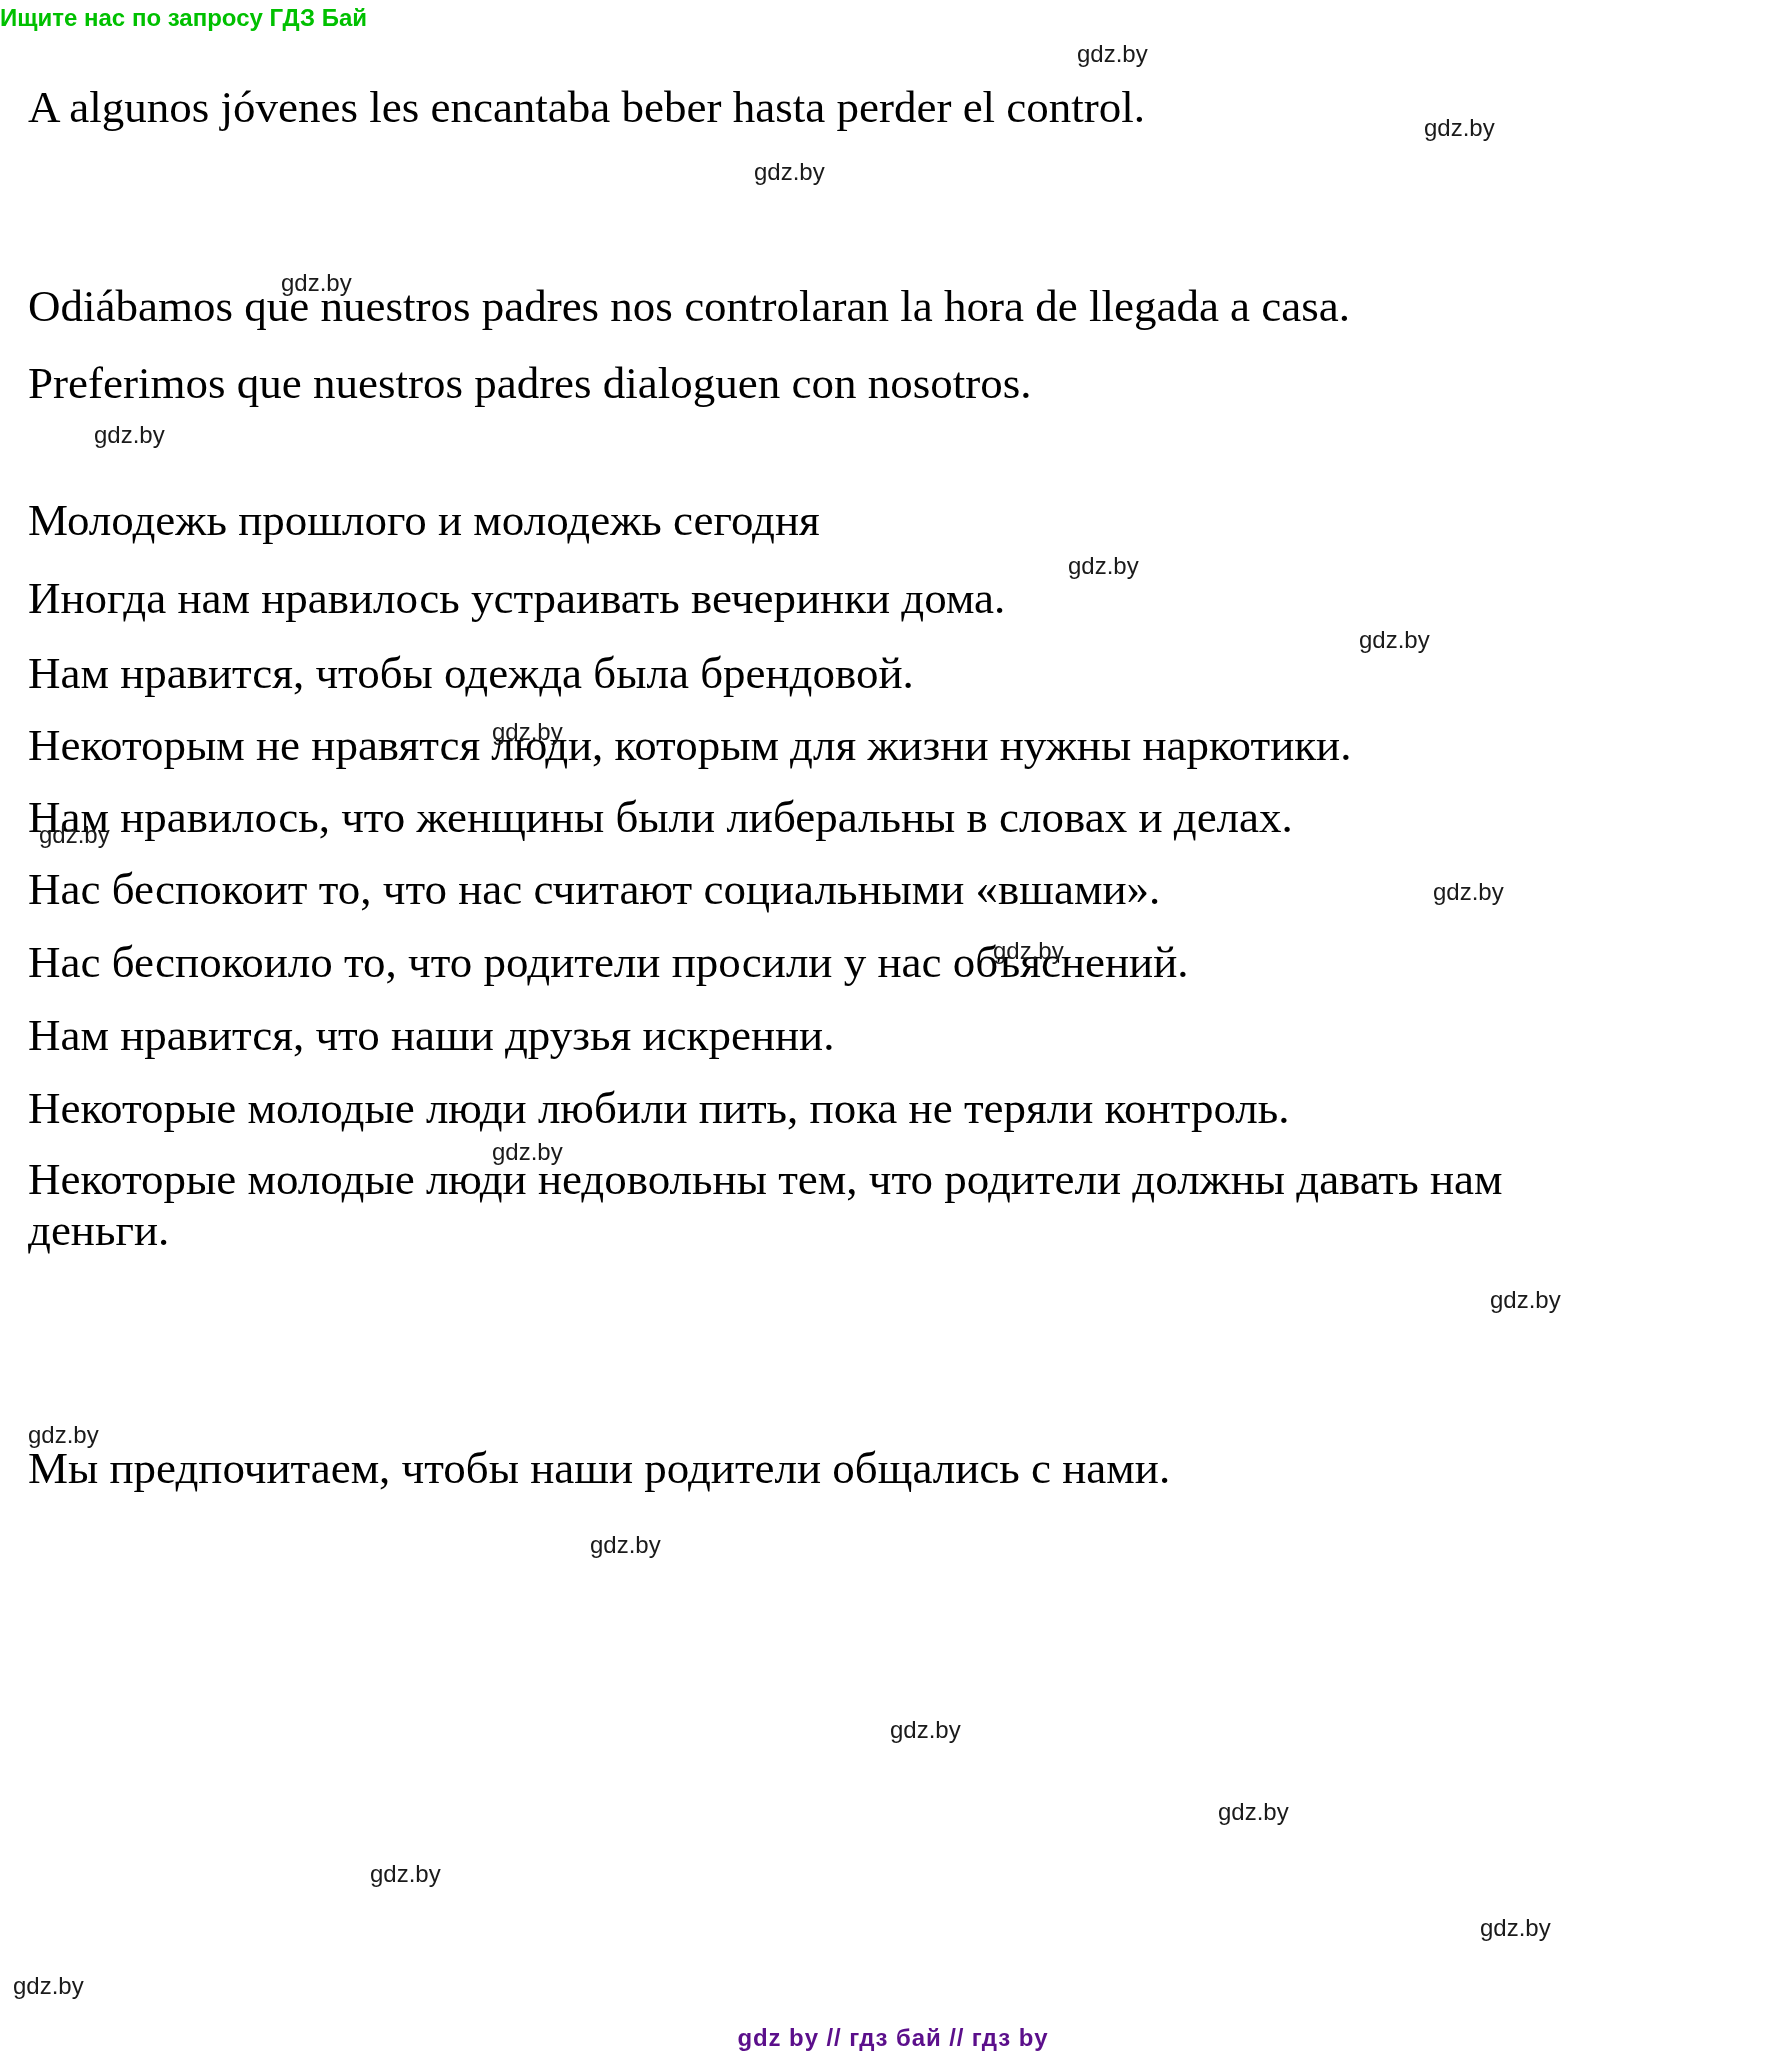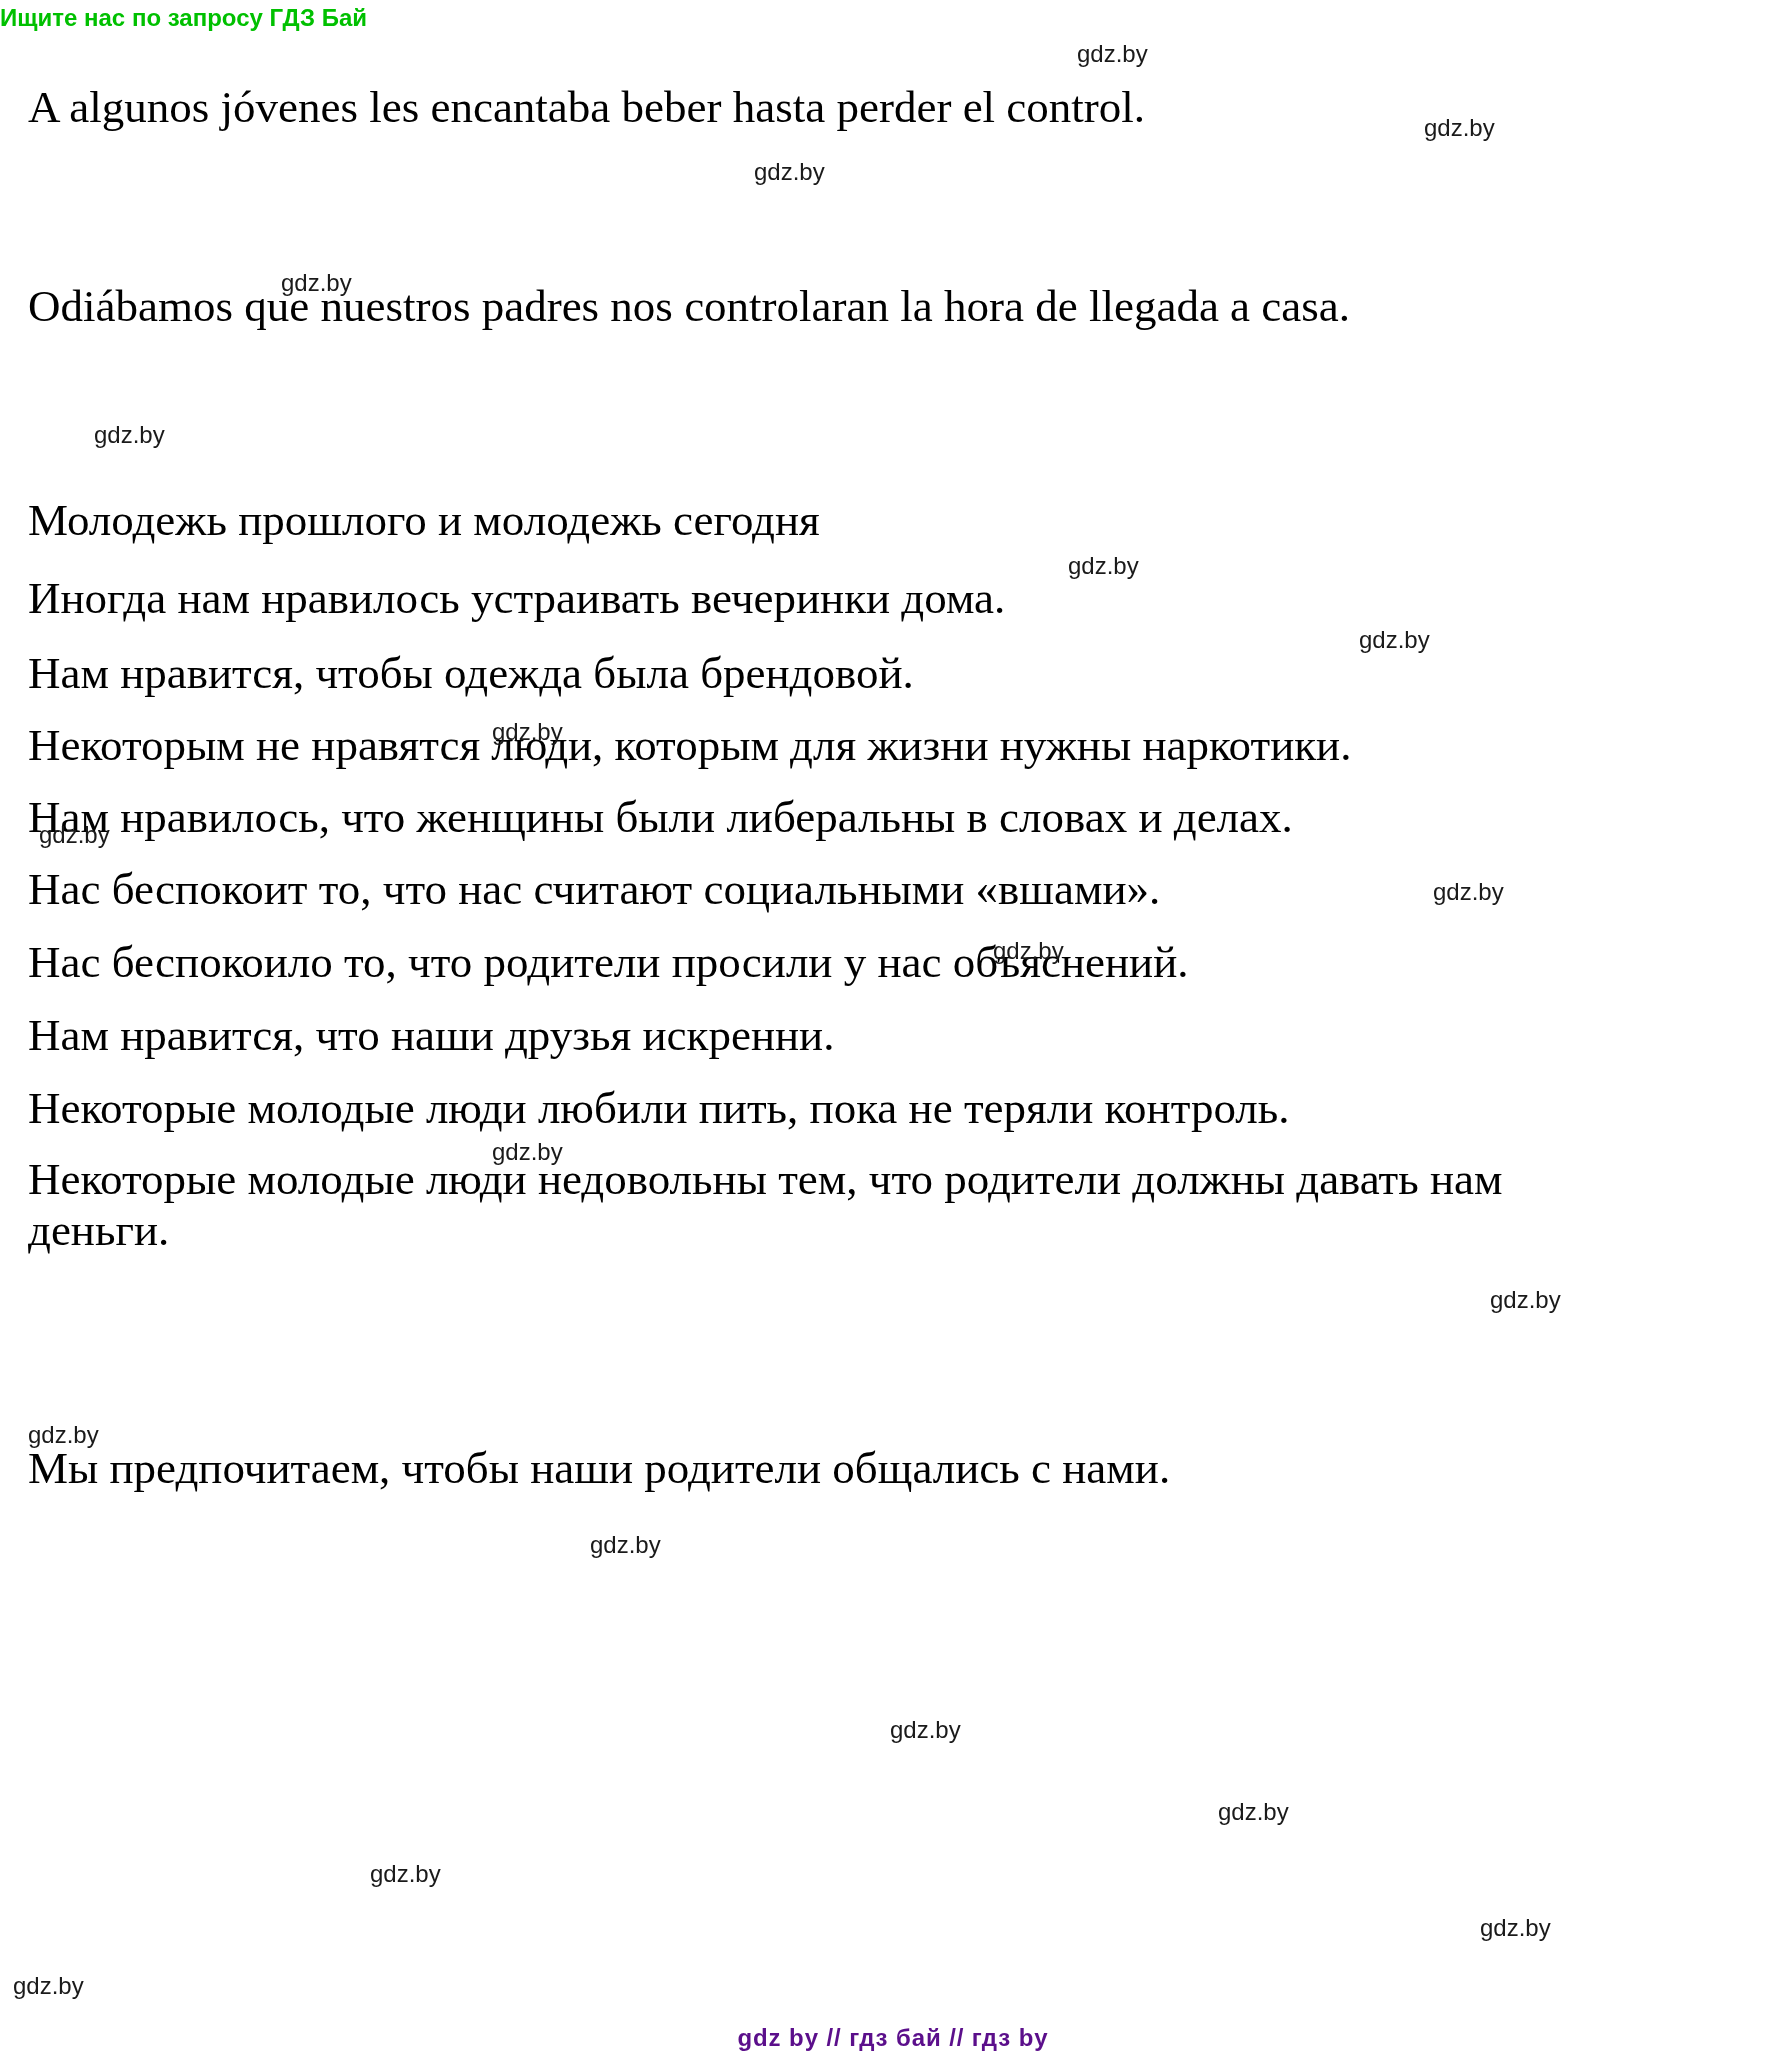--- a/index.html
+++ b/index.html
@@ -78,20 +78,21 @@
 
 <div id="page">
 
   <div class="promo-banner">Ищите нас по запросу ГДЗ Бай</div>
 
   <div class="line" style="top:82px;">A algunos jóvenes les encantaba beber hasta perder el control.</div>
 
 
   <div class="line" style="top:281px;">Odiábamos que nuestros padres nos controlaran la hora de llegada a casa.</div>
 
+  <div class="line" style="top:358px;">Preferimos que nuestros padres dialoguen con nosotros.</div>
 
   <div class="line" style="top:495px;">Молодежь прошлого и молодежь сегодня</div>
 
   <div class="line" style="top:573px;">Иногда нам нравилось устраивать вечеринки дома.</div>
 
   <div class="line" style="top:648px;">Нам нравится, чтобы одежда была брендовой.</div>
 
   <div class="line" style="top:720px;">Некоторым не нравятся люди, которым для жизни нужны наркотики.</div>
 
   <div class="line" style="top:792px;">Нам нравилось, что женщины были либеральны в словах и делах.</div>

